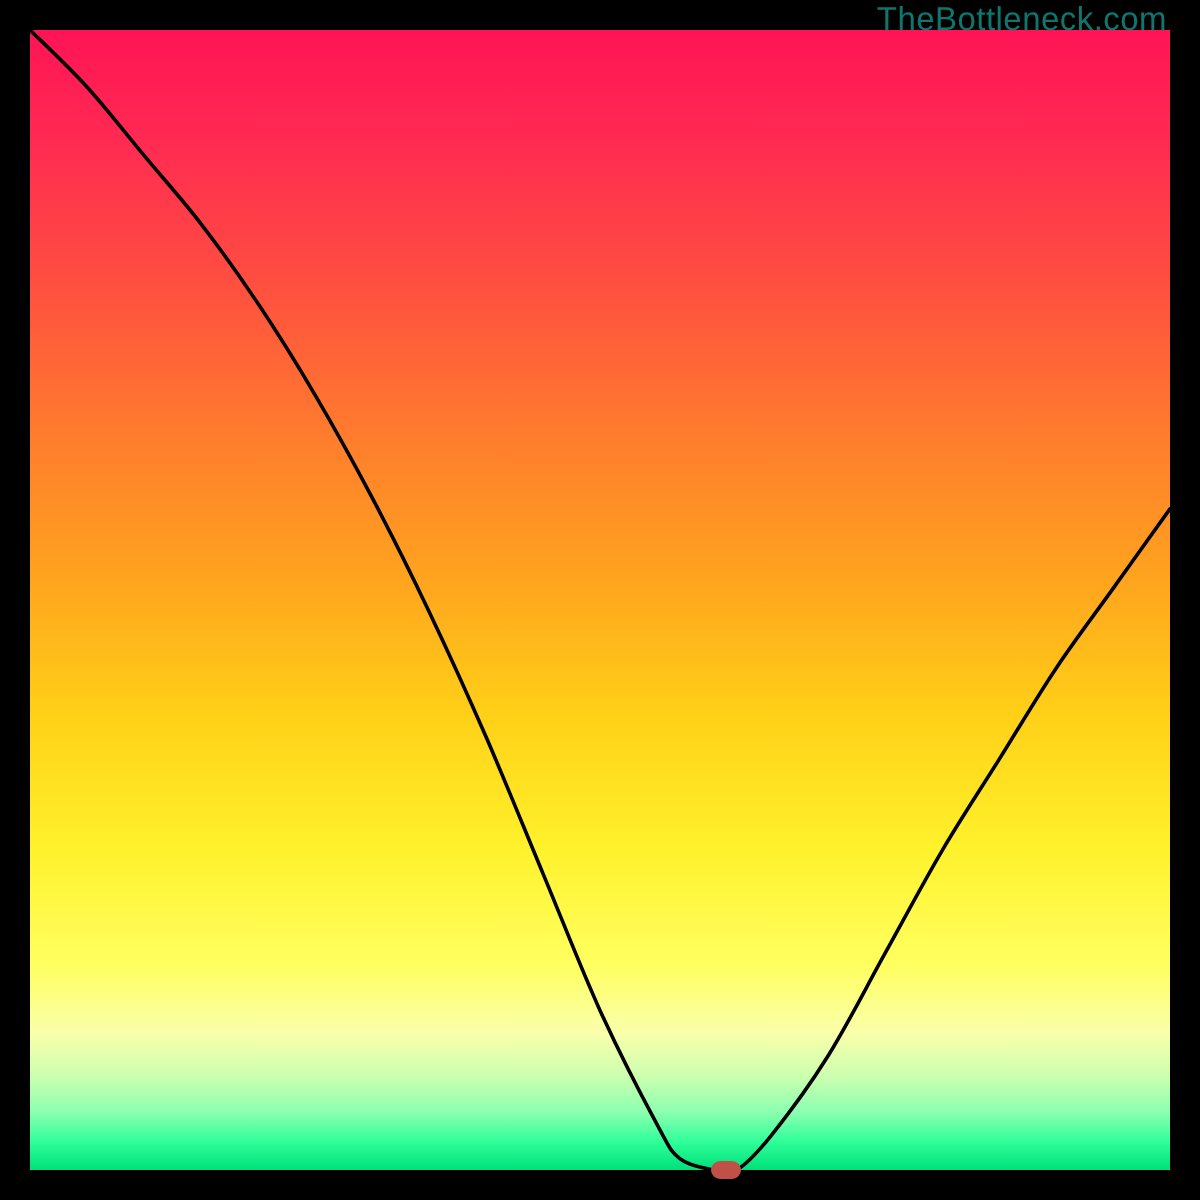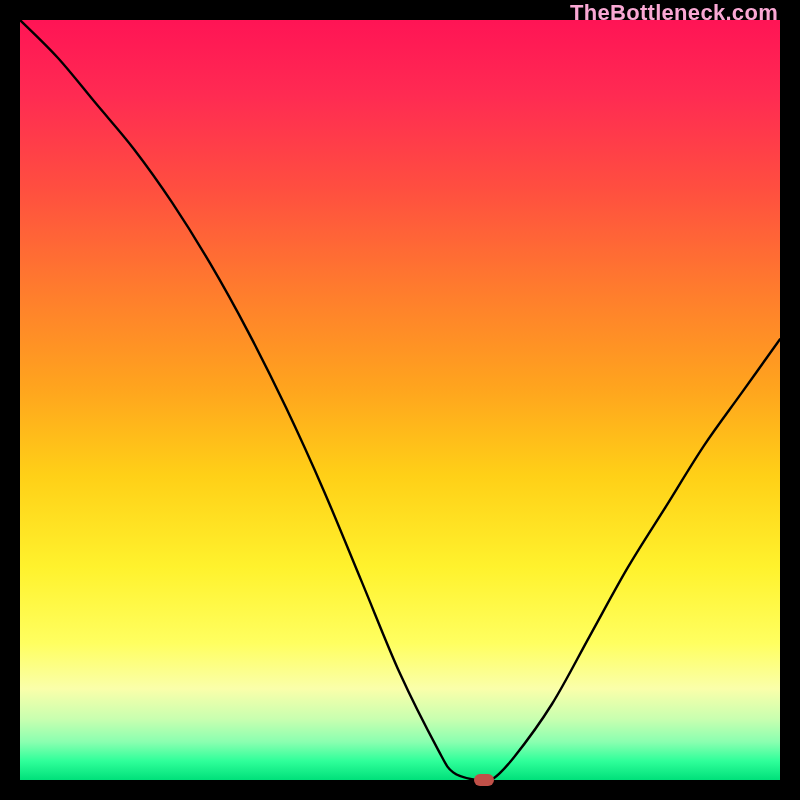--- a/index.html
+++ b/index.html
@@ -38,23 +38,23 @@
       #c8ffb0 92%,
       #8affb0 95%,
       #2fff9a 97.5%,
       #00e07a 100%
     );
   }
   .attribution {
     position: absolute;
     top: 0px;
     right: 22px;
-    color: #f9a8d4;
+    color: #0f766e;
     font-size: 22px;
-    font-weight: 700;
+    font-weight: 400;
     letter-spacing: 0.3px;
     user-select: none;
   }
   svg.curve {
     position: absolute;
     left: 0;
     top: 0;
     width: 760px;
     height: 760px;
     pointer-events: none;

